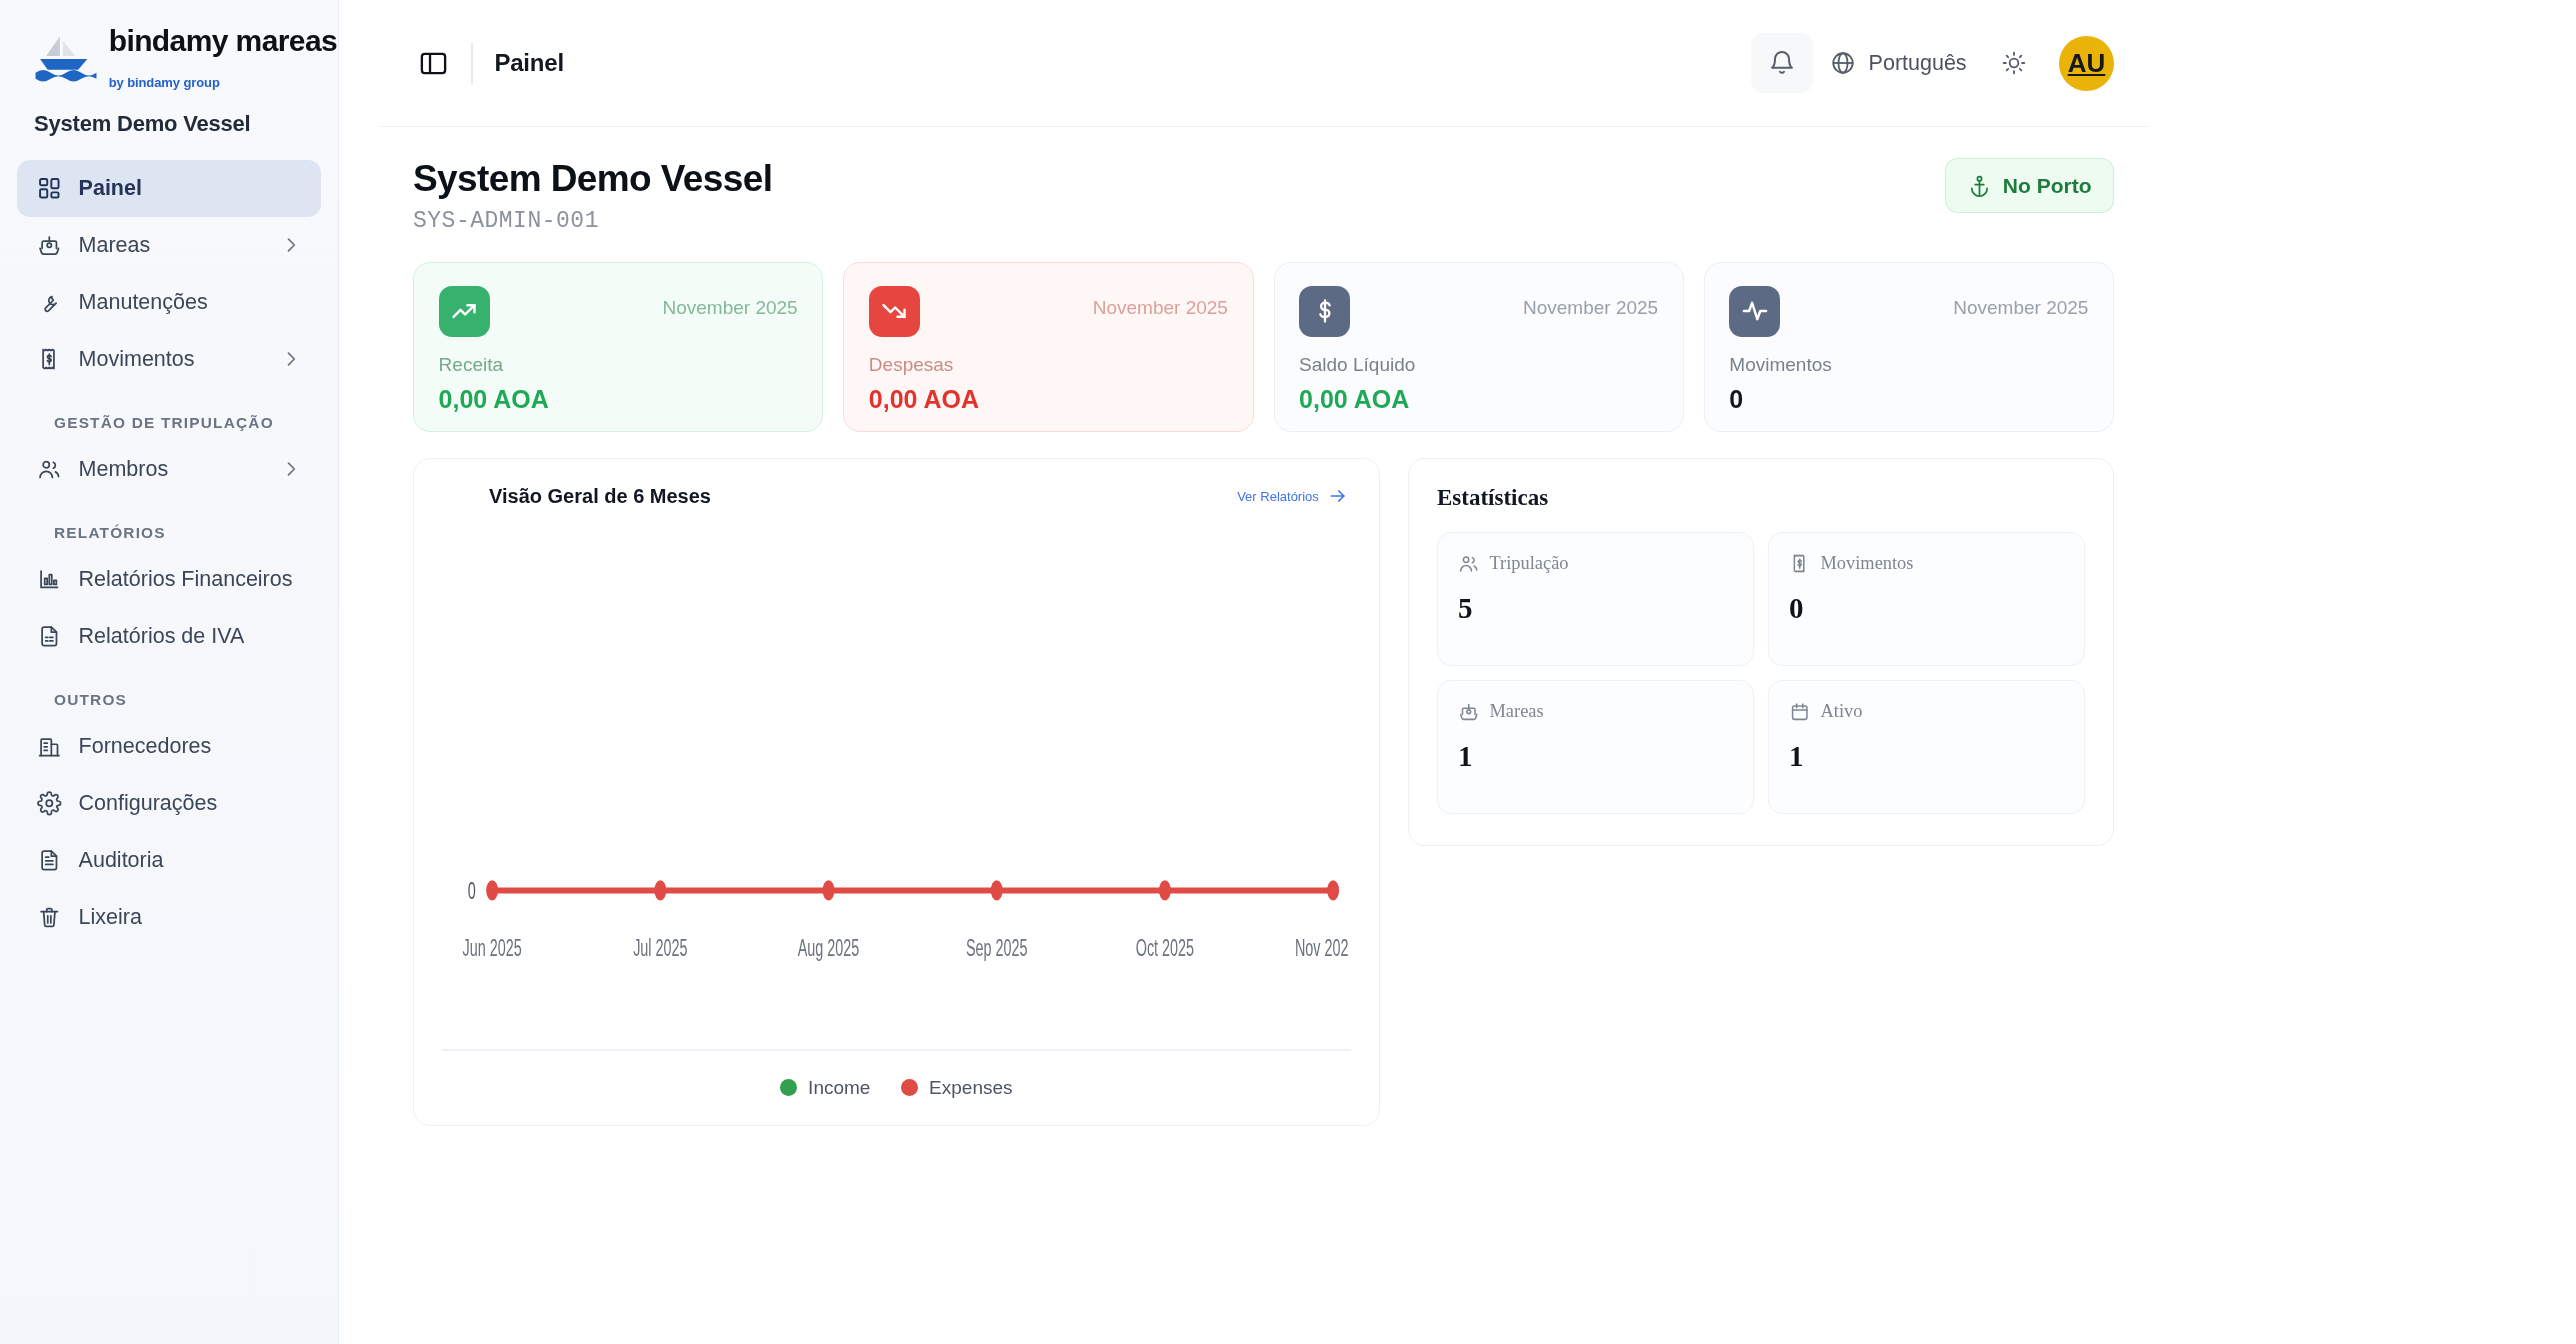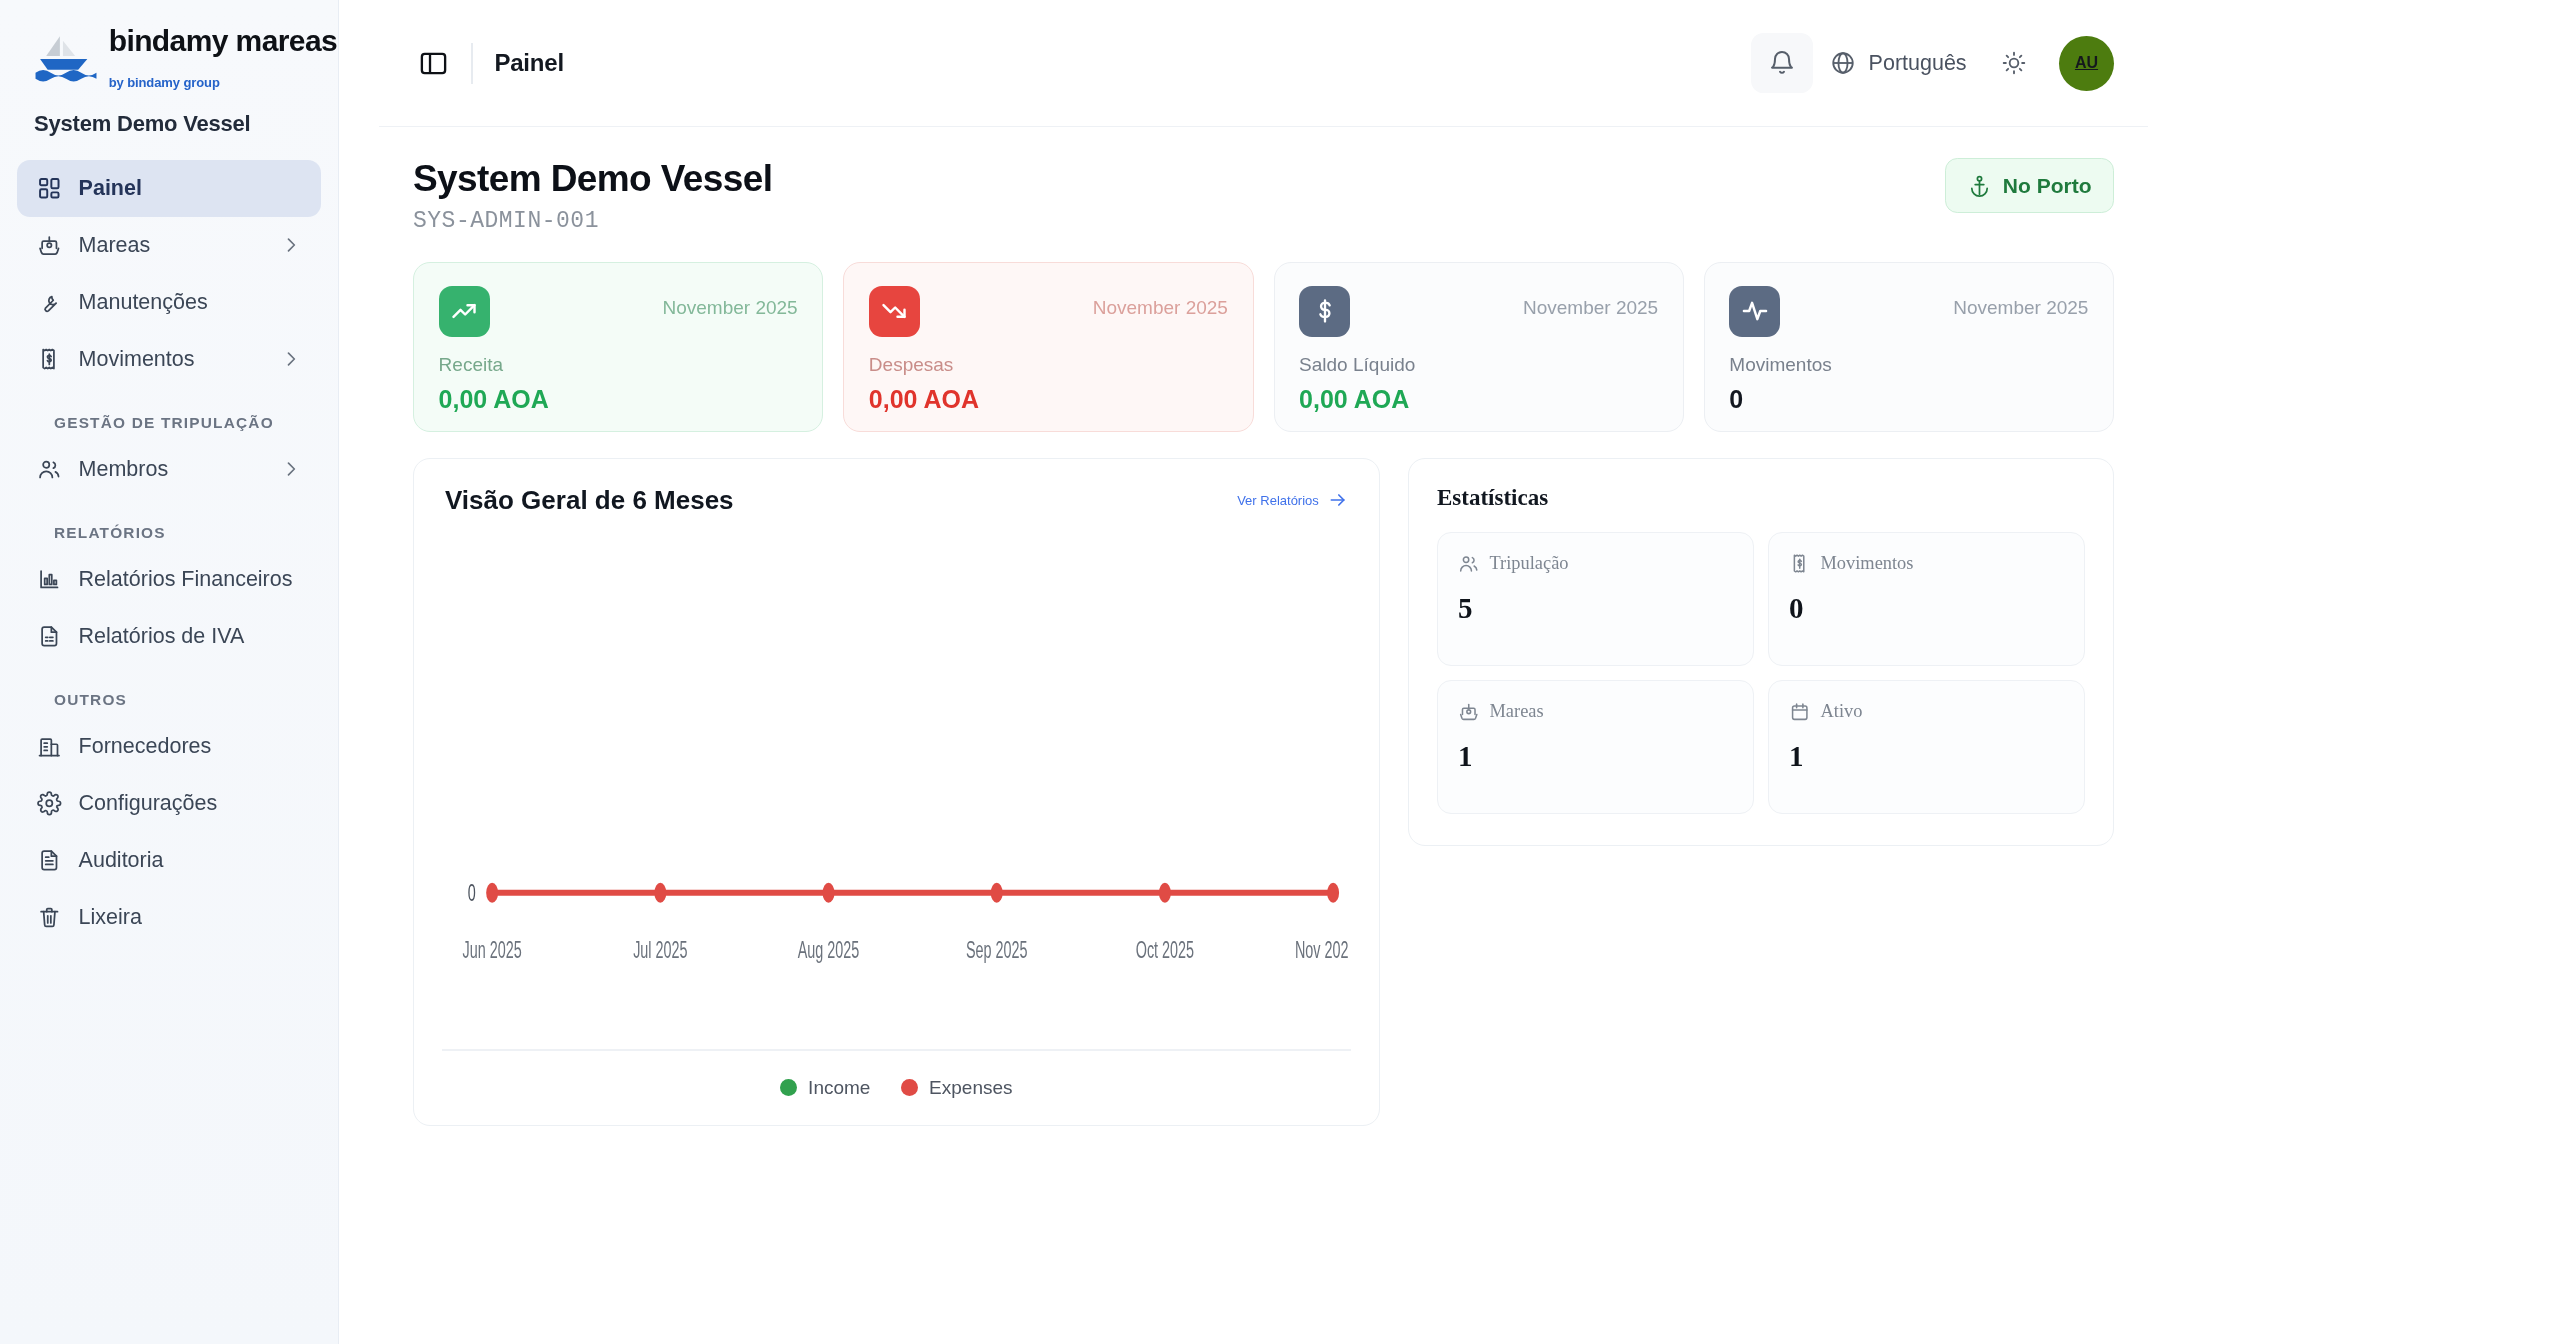--- a/index.html
+++ b/index.html
@@ -69,23 +69,23 @@
   .tb-title { font-size: 24px; font-weight: 700; color: #131820; letter-spacing: -0.2px; }
   .tb-right { margin-left: auto; display: flex; align-items: center; gap: 0; }
   .tb-btn {
     height: 60px; display: flex; align-items: center; gap: 12.3px;
     padding: 0 17px; border-radius: 12.3px; cursor: pointer; color: #545c68;
   }
   .tb-btn svg { display: block; }
   .tb-bell { background: #f7f8fa; }
   .tb-lang-text { font-size: 21.5px; color: #4a5260; }
   .avatar {
-    width: 55px; height: 55px; border-radius: 50%; background: #4d7c0f;
+    width: 55px; height: 55px; border-radius: 50%; background: #eab308;
     display: flex; align-items: center; justify-content: center;
-    font-size: 16px; font-weight: 700; color: #15181d; margin-left: 15.4px; cursor: pointer; text-decoration: underline;
+    font-size: 26px; font-weight: 700; color: #15181d; margin-left: 15.4px; cursor: pointer; text-decoration: underline;
   }
 
   .content { flex: 1 1 auto; overflow: hidden; padding: 31px 34px 0 34px; background: #fff; }
 
   .page-head { display: flex; align-items: flex-start; }
   .page-title { font-size: 37px; font-weight: 700; color: #0c1017; letter-spacing: -0.6px; }
   .page-sub {
     margin-top: 7.7px; font-size: 23px; color: #8b929c;
     font-family: "Liberation Mono", monospace; letter-spacing: 0.5px;
   }
@@ -128,21 +128,21 @@
 
   
   .lower { display: flex; gap: 28px; margin-top: 26px; align-items: flex-start; }
   .card {
     background: #fff; border: 1.5px solid #ecf0f4; border-radius: 17px;
   }
   .chart-card { flex: 1 1 auto; height: 668px; display: flex; flex-direction: column; }
   .chart-head {
     display: flex; align-items: center; padding: 26px 31px 0 31px;
   }
-  .chart-title { font-size: 26px; font-weight: 700; color: #111720; }
+  .chart-title { font-size: 20px; font-weight: 700; color: #111720; margin-left: 44px; }
   .chart-link {
     margin-left: auto; display: flex; align-items: center; gap: 9.2px;
     color: #3f71ea; font-size: 13px; cursor: pointer;
   }
   .chart-link svg { display: block; }
 
   .plot { position: relative; flex: 1 1 auto; margin: 0 31px; }
   .plot-svg { position: absolute; inset: 0; width: 100%; height: 100%; }
   .chart-divider { height: 1.5px; background: #eef1f5; margin: 0 28px; }
   .legend {

